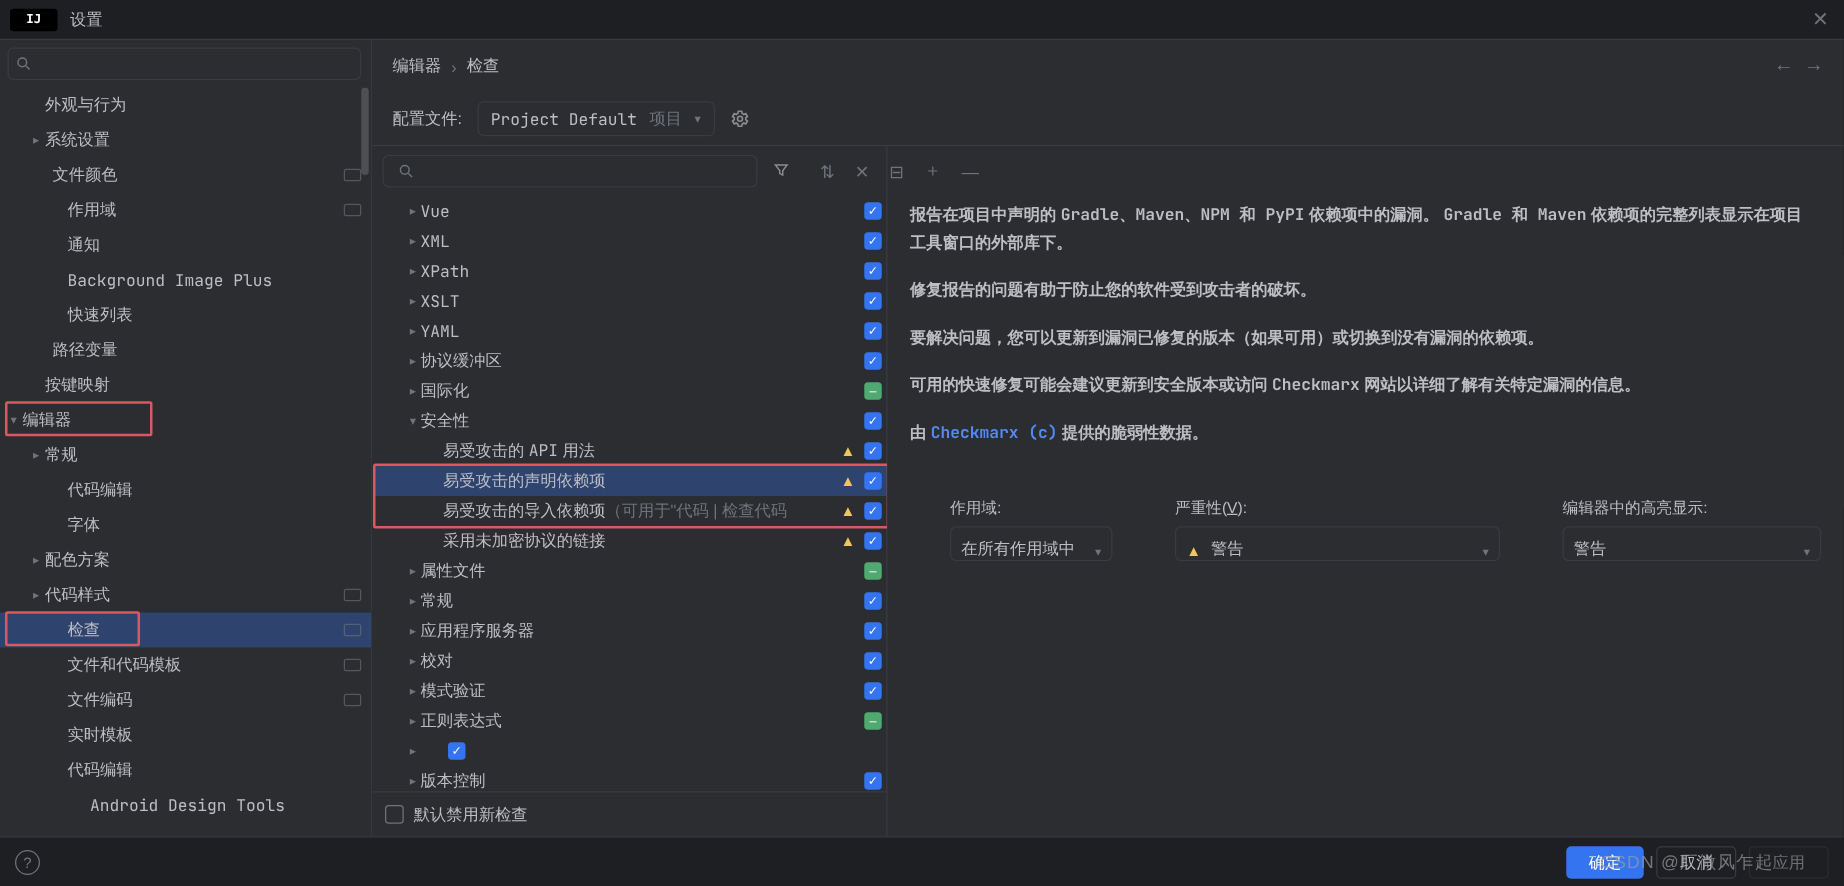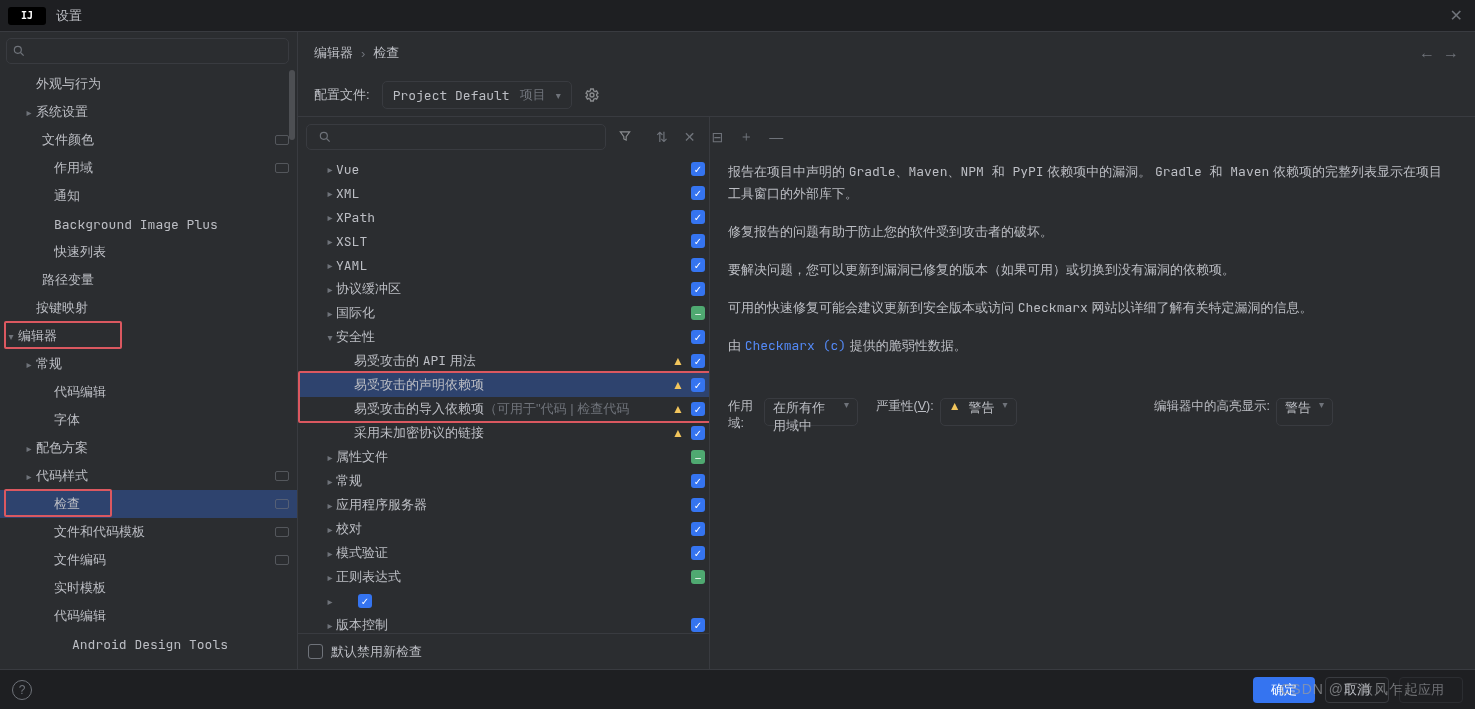--- a/index.html
+++ b/index.html
@@ -120,30 +120,30 @@
   .chkbox { width:14px; height:14px; border-radius:3px; display:flex; align-items:center; justify-content:center; font-size:10px; color:#fff;}
   .chk-on { background: var(--check-blue);}
   .chk-mixed { background: var(--badge-green);}
   .warn-tri { color: var(--warn); font-size:12px;}
   .foot-row {
     height:36px; border-top:1px solid var(--border);
     display:flex; align-items:center; padding:0 10px; gap:8px;
   }
   .empty-chk { width:15px; height:15px; border:1px solid var(--text-dim); border-radius:3px;}
   .detail-col { flex:1; display:flex; flex-direction:column; padding:16px 18px; overflow:auto; min-width:0;}
-  .desc p { margin:0 4px 16px 0; line-height:1.7; }
+  .desc p { margin:0 4px 16px 0; line-height:1.7;font-weight:bold; }
   .desc .mono { font-family: Consolas,"JetBrains Mono",monospace;}
   .desc a { color: var(--link); text-decoration:none;}
   .opts-row { display:flex; gap:18px; margin-top:24px;}
-  .opt { display:flex; flex-direction:row; gap:6px;}
+  .opt { display:flex; flex-direction:column; gap:6px;margin-left:32px;}
   .opt .olabel { font-size:12.5px; color:var(--text);}
   .opt .und { text-decoration: underline;}
   .combo {
     height:28px; border:1px solid var(--border); border-radius:5px;
-    display:flex; align-items:flex-start; padding:0 8px; gap:8px; cursor:pointer;
+    display:flex; align-items:flex-end; padding:0 8px; gap:8px; cursor:pointer;
     background:var(--bg);
   }
   .combo .ctxt { flex:1;}
   .combo .cchev { color:var(--text-dim); font-size:10px;}
   
   .bottom {
     height:40px; border-top:1px solid var(--border);
     display:flex; align-items:center; justify-content:space-between;
     padding:0 12px; background:var(--bg-dark);
   }

